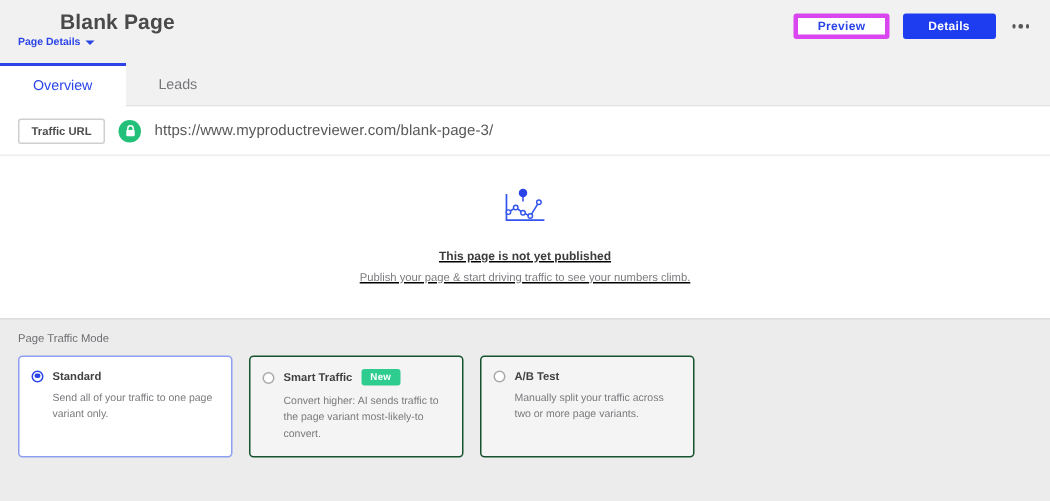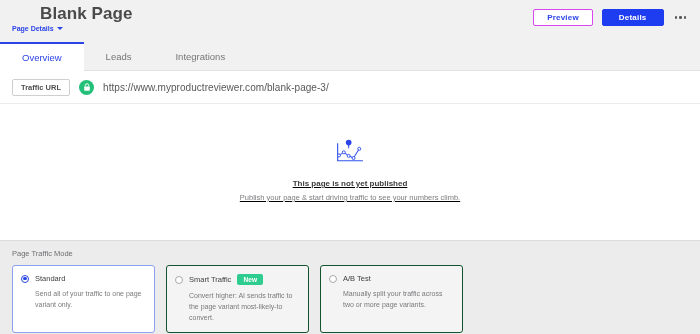--- a/index.html
+++ b/index.html
@@ -22,21 +22,21 @@
     height: 42px;
     display: flex;
     align-items: flex-start;
     justify-content: space-between;
     padding: 7px 12px 0 12px;
     position: relative;
     flex: 0 0 auto;
   }
   .header-left { display: flex; flex-direction: column; gap: 3px; }
   .page-title {
-    font-size: 17px;
+    font-size: 14px;
     font-weight: 600;
     color: #4a4a4a;
     letter-spacing: .1px;
     line-height: 14px;
     padding-left: 28px;
   }
   .page-details {
     font-size: 7px;
     font-weight: 700;
     color: #2b44e8;
@@ -67,21 +67,21 @@
     padding: 0 13px;
     display: flex;
     align-items: center;
     justify-content: center;
     cursor: pointer;
     letter-spacing: .2px;
   }
   .btn-preview {
     background: #ffffff;
     color: #2b44e8;
-    border: 1px solid #d946ef;
+    border: 3px solid #d946ef;
   }
   .btn-publish {
     background: #1f3df0;
     color: #ffffff;
     border: 1px solid #1f3df0;
     padding: 0 16px;
   }
   .btn-more {
     display: flex;
     align-items: center;
@@ -187,21 +187,21 @@
     font-size: 7.5px;
     color: #7c7c80;
   }
 
   
   .traffic {
     background: #ececec;
     border-top: 1px solid #dcdcdc;
     flex: 0 0 auto;
     padding: 8px 24px 10px 12px;
-    height: 94px;
+    height: 122px;
   }
   .traffic-label {
     font-size: 7.5px;
     color: #6e6e72;
     margin-bottom: 7px;
   }
   .cards { display: flex; gap: 11px; }
   .card {
     background: #f4f4f4;
     border: 1px solid #14532d;
@@ -236,21 +236,21 @@
   .radio.on::after {
     content: "";
     position: absolute;
     left: 1.3px; top: 1.3px;
     width: 3.4px; height: 3.4px;
     border-radius: 50%;
     background: #2b44e8;
   }
   .card-title {
     font-size: 7.5px;
-    font-weight: 400;
+    font-weight: 700;
     color: #414143;
     white-space: nowrap;
   }
   .badge-new {
     background: #2ecc8f;
     color: #ffffff;
     font-size: 6.5px;
     font-weight: 700;
     border-radius: 2px;
     padding: 2px 6px;
@@ -283,21 +283,20 @@
         <i></i>
         <i></i>
         <i></i>
       </div>
     </div>
   </div>
 
   <div class="tabs">
     <div class="tab active">Overview</div>
     <div class="tab">Leads</div>
-    <div class="tab">Integrations</div>
   </div>
 
   <div class="urlbar">
     <div class="btn-change-url">Traffic URL</div>
     <div class="lock-badge">
       <svg width="8" height="9" viewBox="0 0 8 9" aria-hidden="true">
         <path d="M2.2 3.6V2.6a1.8 1.8 0 0 1 3.6 0v1" fill="none" stroke="#ffffff" stroke-width="1"></path>
         <rect x="1.2" y="3.6" width="5.6" height="4.2" rx="0.7" fill="#ffffff"></rect>
       </svg>
     </div>

